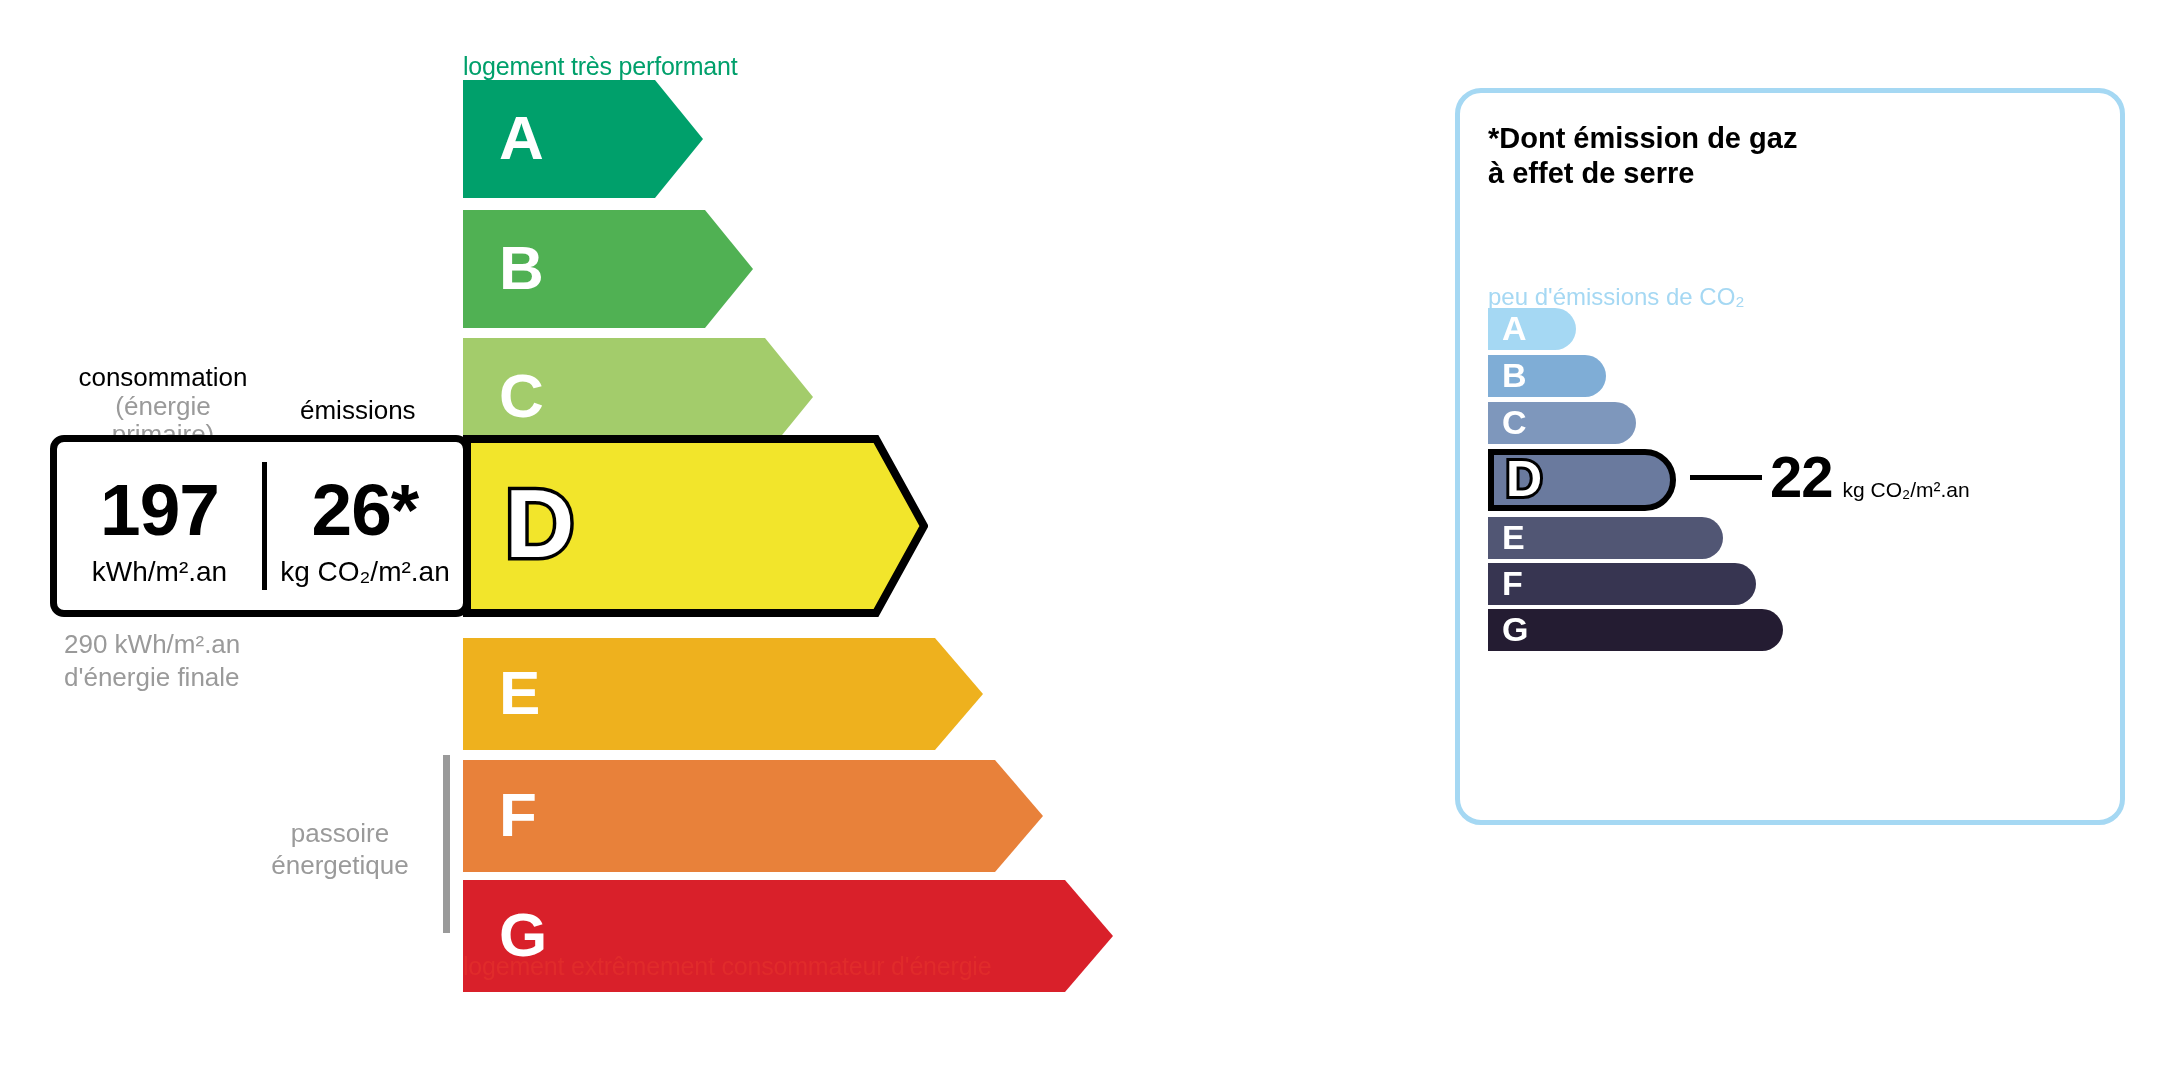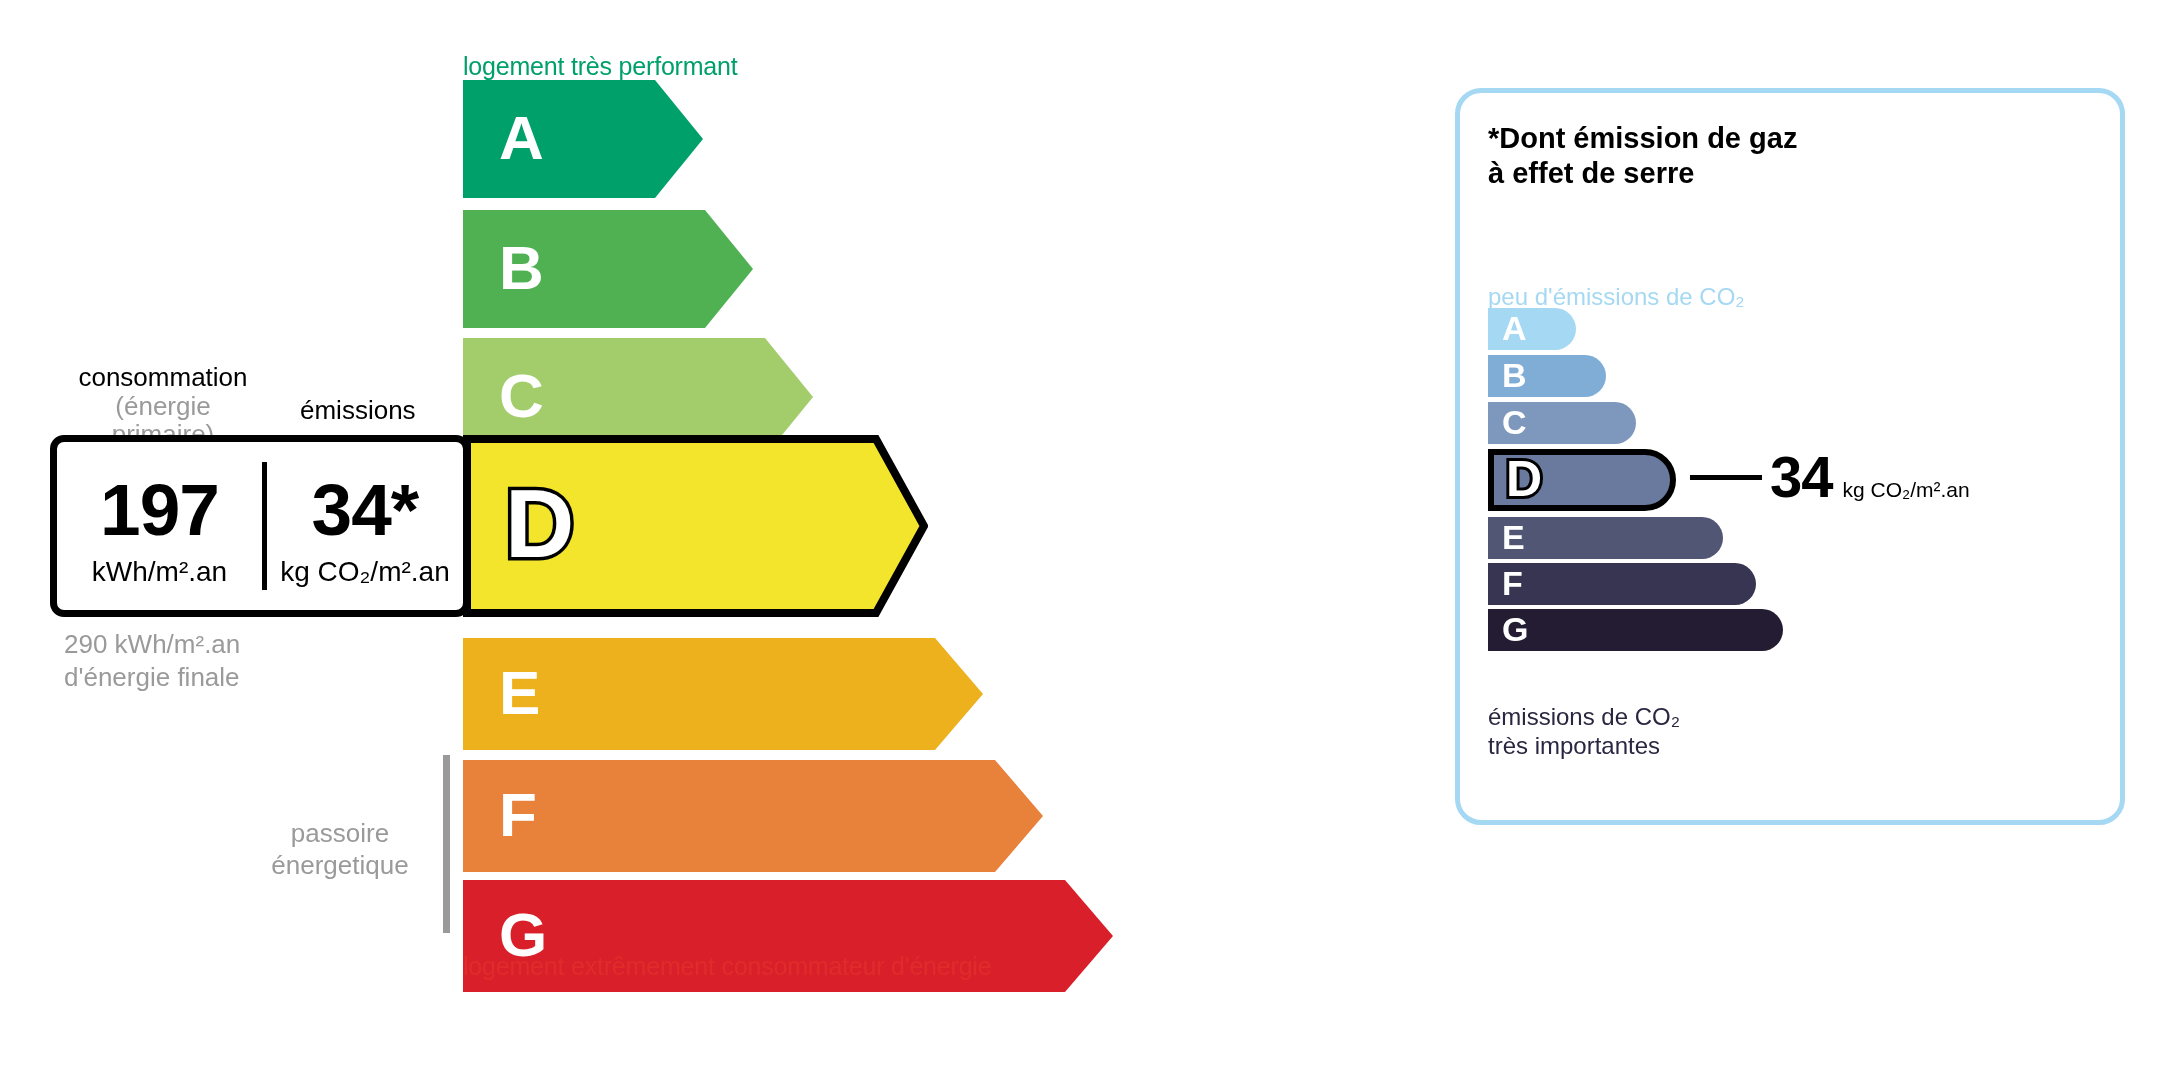--- a/index.html
+++ b/index.html
@@ -307,21 +307,21 @@
   </div>
   <div class="label-emissions">émissions</div>
 
   <div id="value-box">
     <div class="cell left">
       <div class="big-value">197</div>
       <div class="unit">kWh/m².an</div>
     </div>
     <div class="divider"></div>
     <div class="cell right">
-      <div class="big-value">34*</div>
+      <div class="big-value">26*</div>
       <div class="unit">kg CO₂/m².an</div>
     </div>
   </div>
 
   <div class="label-final">
     <div>290 kWh/m².an</div>
     <div>d'énergie finale</div>
   </div>
 
   <div class="passoire-bar"></div>
@@ -375,21 +375,17 @@
       </div>
       <div class="co2-row" style="top: 516px; height: 42px; width: 295px;">
         <div class="co2-bar" style="width:295px;background:#241c32;">
           <span class="co2-letter">G</span>
         </div>
       </div>
     </div>
 
   <div id="co2-callout" style="left: 230px; top: 355px;">
     <div class="leader"></div>
-    <div id="co2-value">34</div>
+    <div id="co2-value">22</div>
     <div id="co2-unit">kg CO₂/m².an</div>
   </div>
 
-  <div id="co2-bottom-caption">
-    <div>émissions de CO₂</div>
-    <div>très importantes</div>
-  </div>
 </div>
 
 </body></html>

